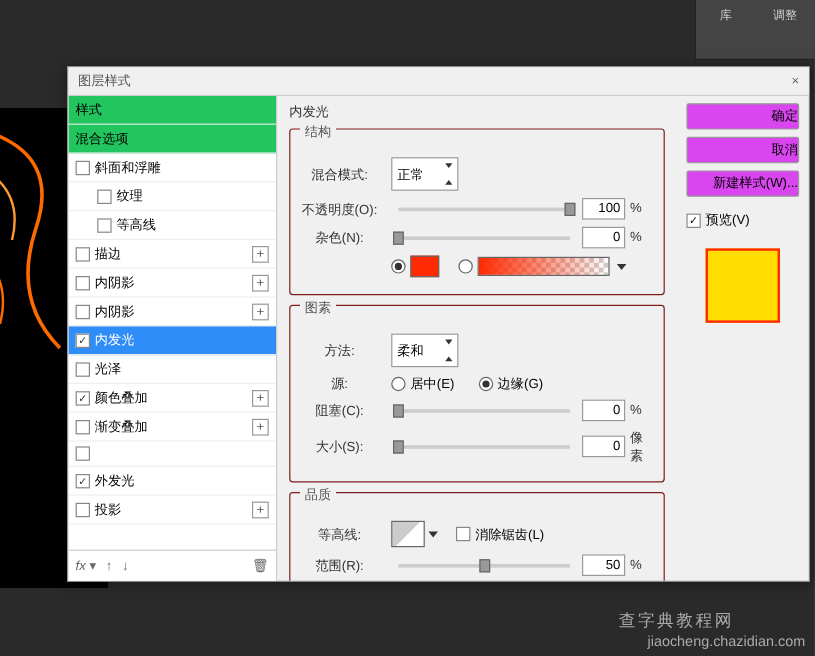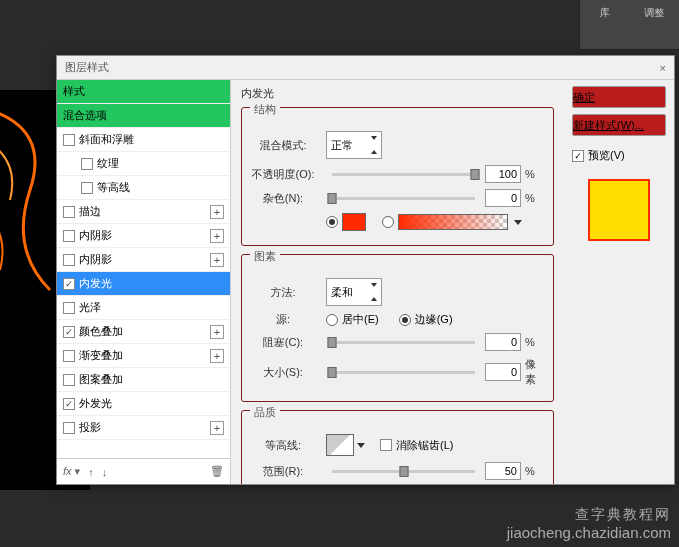--- a/index.html
+++ b/index.html
@@ -37,26 +37,26 @@
 .select { height: 28px; border: 1px solid #999; background: #fff; padding: 0 16px 0 4px; display: inline-flex; align-items: center; position: relative; min-width: 56px; }
 .select::after { content: ""; position: absolute; right: 4px; top: 4px; width: 0; height: 0; border-left: 3px solid transparent; border-right: 3px solid transparent; border-top: 4px solid #333; }
 .select.stepper::before { content: ""; position: absolute; right: 4px; bottom: 4px; width: 0; height: 0; border-left: 3px solid transparent; border-right: 3px solid transparent; border-bottom: 4px solid #333; }
 .radio { width: 12px; height: 12px; border: 1px solid #666; border-radius: 50%; display: inline-flex; align-items: center; justify-content: center; background: #fff; }
 .radio.checked::after { content: ""; width: 6px; height: 6px; background: #333; border-radius: 50%; }
 .swatch { width: 24px; height: 18px; border: 1px solid #666; background: #ff2a00; }
 .gradient-bar { width: 110px; height: 16px; border: 1px solid #666; background: linear-gradient(to right, #ff2a00, rgba(255,42,0,0)), repeating-conic-gradient(#ccc 0 25%, #fff 0 50%) 0 0/8px 8px; }
 .contour { width: 28px; height: 22px; border: 1px solid #666; background: linear-gradient(135deg, #ccc 49%, #fff 51%); position: relative; }
 .contour::after { content: ""; position: absolute; right: -12px; top: 8px; width: 0; height: 0; border-left: 4px solid transparent; border-right: 4px solid transparent; border-top: 5px solid #333; }
 .right-col { width: 110px; padding: 6px 8px; display: flex; flex-direction: column; gap: 6px; align-items: stretch; }
-.rbtn { height: 22px; border: 1px solid #999; background: #b91c1c; text-align: left; line-height: 20px; border-radius: 2px; cursor: pointer; text-decoration: underline; }
+.rbtn { height: 22px; border: 1px solid #999; background: #d946ef; text-align: right; line-height: 20px; border-radius: 2px; cursor: pointer; }
 .preview-row { display: flex; align-items: center; gap: 4px; margin-top: 6px; }
 .preview-swatch { margin-top: 10px; width: 62px; height: 62px; border: 2px solid #ff2a00; background: #ffdd00; align-self: center; }
-.watermark { position: absolute; right: 8px; bottom: 6px; color: #aaa; font-size: 12px; display: flex; flex-direction: column; align-items: flex-end; }
+.watermark { position: absolute; right: 8px; bottom: 6px; color: #aaa; font-size: 12px; display: flex; flex-direction: column; align-items: flex-start; }
 .watermark .site { font-size: 14px; letter-spacing: 2px; }
-.watermark .url { font-size: 15px; padding-left: 24px; }
+.watermark .url { font-size: 12px; padding-left: 24px; }
 </style>
 </head>
 <body>
 
 <div class="canvas-bg"></div>
 
 <div class="artwork">
   <svg viewBox="0 0 120 400">
     <path d="M20 20 Q80 40 60 100 Q40 160 80 200" stroke="#ff6a00" stroke-width="3" fill="none"></path>
     <path d="M10 120 Q40 140 30 180" stroke="#ff6a00" stroke-width="2" fill="none"></path>
@@ -127,21 +127,20 @@
               <span class="lbl">颜色叠加</span>
               <span class="plus">+</span>
             </div>
             <div class="style-item">
               <span class="cb"></span>
               <span class="lbl">渐变叠加</span>
               <span class="plus">+</span>
             </div>
             <div class="style-item">
               <span class="cb"></span>
-              <span class="lbl">图案叠加</span>
             </div>
             <div class="style-item">
               <span class="cb">✓</span>
               <span class="lbl">外发光</span>
             </div>
             <div class="style-item">
               <span class="cb"></span>
               <span class="lbl">投影</span>
               <span class="plus">+</span>
             </div>
@@ -252,20 +251,21 @@
             </div>
           <input class="numbox" value="0" style="">
           <span class="unit">%</span>
         </div>
       </div>
 
     </div>
 
     <div class="right-col">
       <div class="rbtn">确定</div>
+      <div class="rbtn">取消</div>
       <div class="rbtn">新建样式(W)...</div>
       <div class="preview-row">
         <span class="cb" style="width:12px;height:12px;border:1px solid #888;background:#fff;display:inline-flex;align-items:center;justify-content:center;font-size:9px">✓</span>
         <span>预览(V)</span>
       </div>
       <div class="preview-swatch"></div>
     </div>
 
   </div>
 </div>

